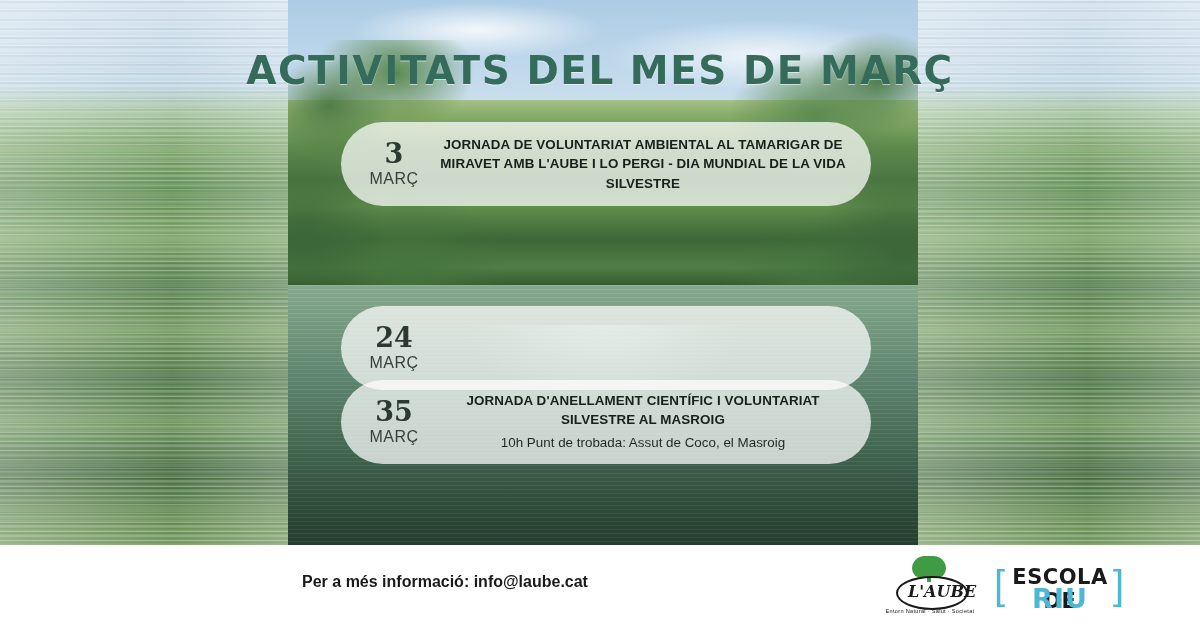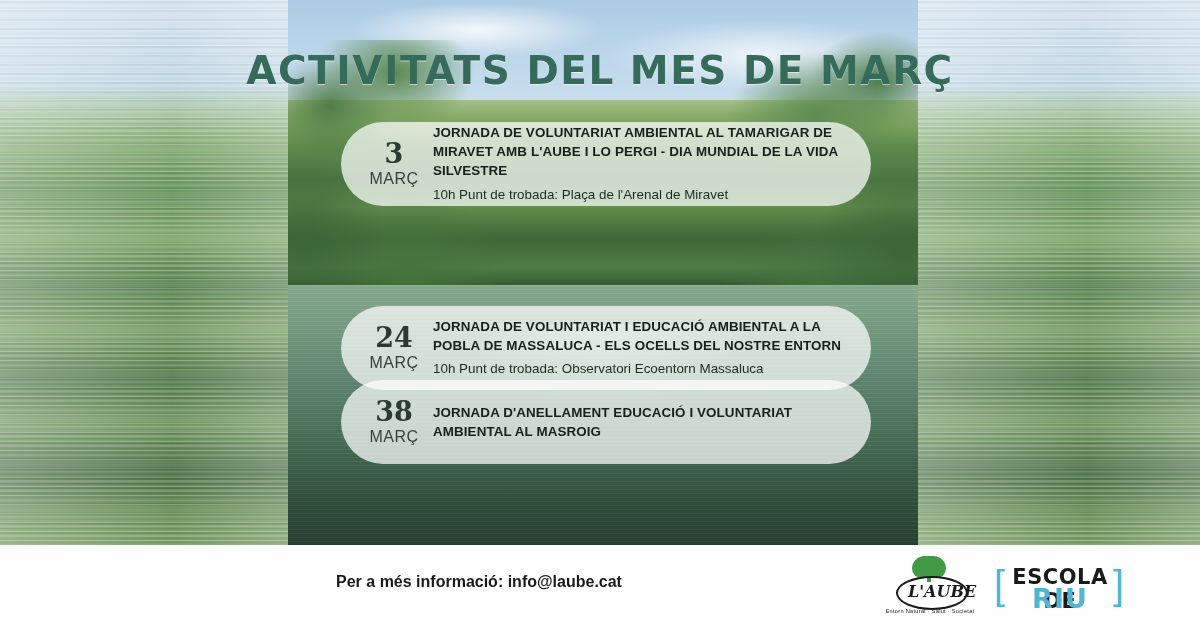--- a/index.html
+++ b/index.html
@@ -190,21 +190,21 @@
     line-height: 1.05;
     color: #2b3a31;
   }
   .date-month {
     font-family: "Liberation Sans", sans-serif;
     font-size: 16px;
     letter-spacing: 0.5px;
     color: #33423a;
     margin-top: 2px;
   }
-  .card-body { flex: 1 1 auto; }
+  .card-body { flex: 1 1 auto; text-align: center; }
   .card-head {
     font-family: "Liberation Sans", sans-serif;
     font-weight: bold;
     font-size: 13.4px;
     line-height: 1.42;
     color: #16211b;
     letter-spacing: 0.1px;
   }
   .card-sub {
     font-family: "Liberation Sans", sans-serif;
@@ -221,21 +221,20 @@
     background: #ffffff;
   }
   .footer-text {
     position: absolute;
     left: 0; top: 28px; width: 890px;
     text-align: center;
     font-family: "Liberation Sans", sans-serif;
     font-weight: bold;
     font-size: 16px;
     color: #1a1a1a;
-    padding-left: 34px;
   }
   .logos {
     position: absolute;
     right: 18px; top: 6px;
     width: 300px; height: 72px;
     display: flex;
     align-items: center;
     justify-content: flex-start;
     gap: 16px;
   }
@@ -339,42 +338,38 @@
 
     <div class="title">ACTIVITATS DEL MES DE MARÇ</div>
 
     <div class="card card-1">
       <div class="date">
         <div class="date-day">3</div>
         <div class="date-month">MARÇ</div>
       </div>
       <div class="card-body">
         <div class="card-head">JORNADA DE VOLUNTARIAT AMBIENTAL AL TAMARIGAR DE MIRAVET AMB L'AUBE I LO PERGI - DIA MUNDIAL DE LA VIDA SILVESTRE</div>
-        <div class="card-sub">10h Punt de trobada: Plaça de l'Arenal de Miravet</div>
       </div>
     </div>
 
     <div class="card card-2">
       <div class="date">
         <div class="date-day">24</div>
         <div class="date-month">MARÇ</div>
       </div>
-      <div class="card-body">
-        <div class="card-head">JORNADA DE VOLUNTARIAT I EDUCACIÓ AMBIENTAL A LA POBLA DE MASSALUCA - ELS OCELLS DEL NOSTRE ENTORN</div>
-        <div class="card-sub">10h Punt de trobada: Observatori Ecoentorn Massaluca</div>
-      </div>
     </div>
 
     <div class="card card-3">
       <div class="date">
-        <div class="date-day">38</div>
+        <div class="date-day">35</div>
         <div class="date-month">MARÇ</div>
       </div>
       <div class="card-body">
-        <div class="card-head">JORNADA D'ANELLAMENT EDUCACIÓ I VOLUNTARIAT AMBIENTAL AL MASROIG</div>
+        <div class="card-head">JORNADA D'ANELLAMENT CIENTÍFIC I VOLUNTARIAT SILVESTRE AL MASROIG</div>
+        <div class="card-sub">10h Punt de trobada: Assut de Coco, el Masroig</div>
       </div>
     </div>
 
   </div>
 
   <div class="footer">
     <div class="footer-text">Per a més informació: info@laube.cat</div>
 
     <div class="logos">
 

